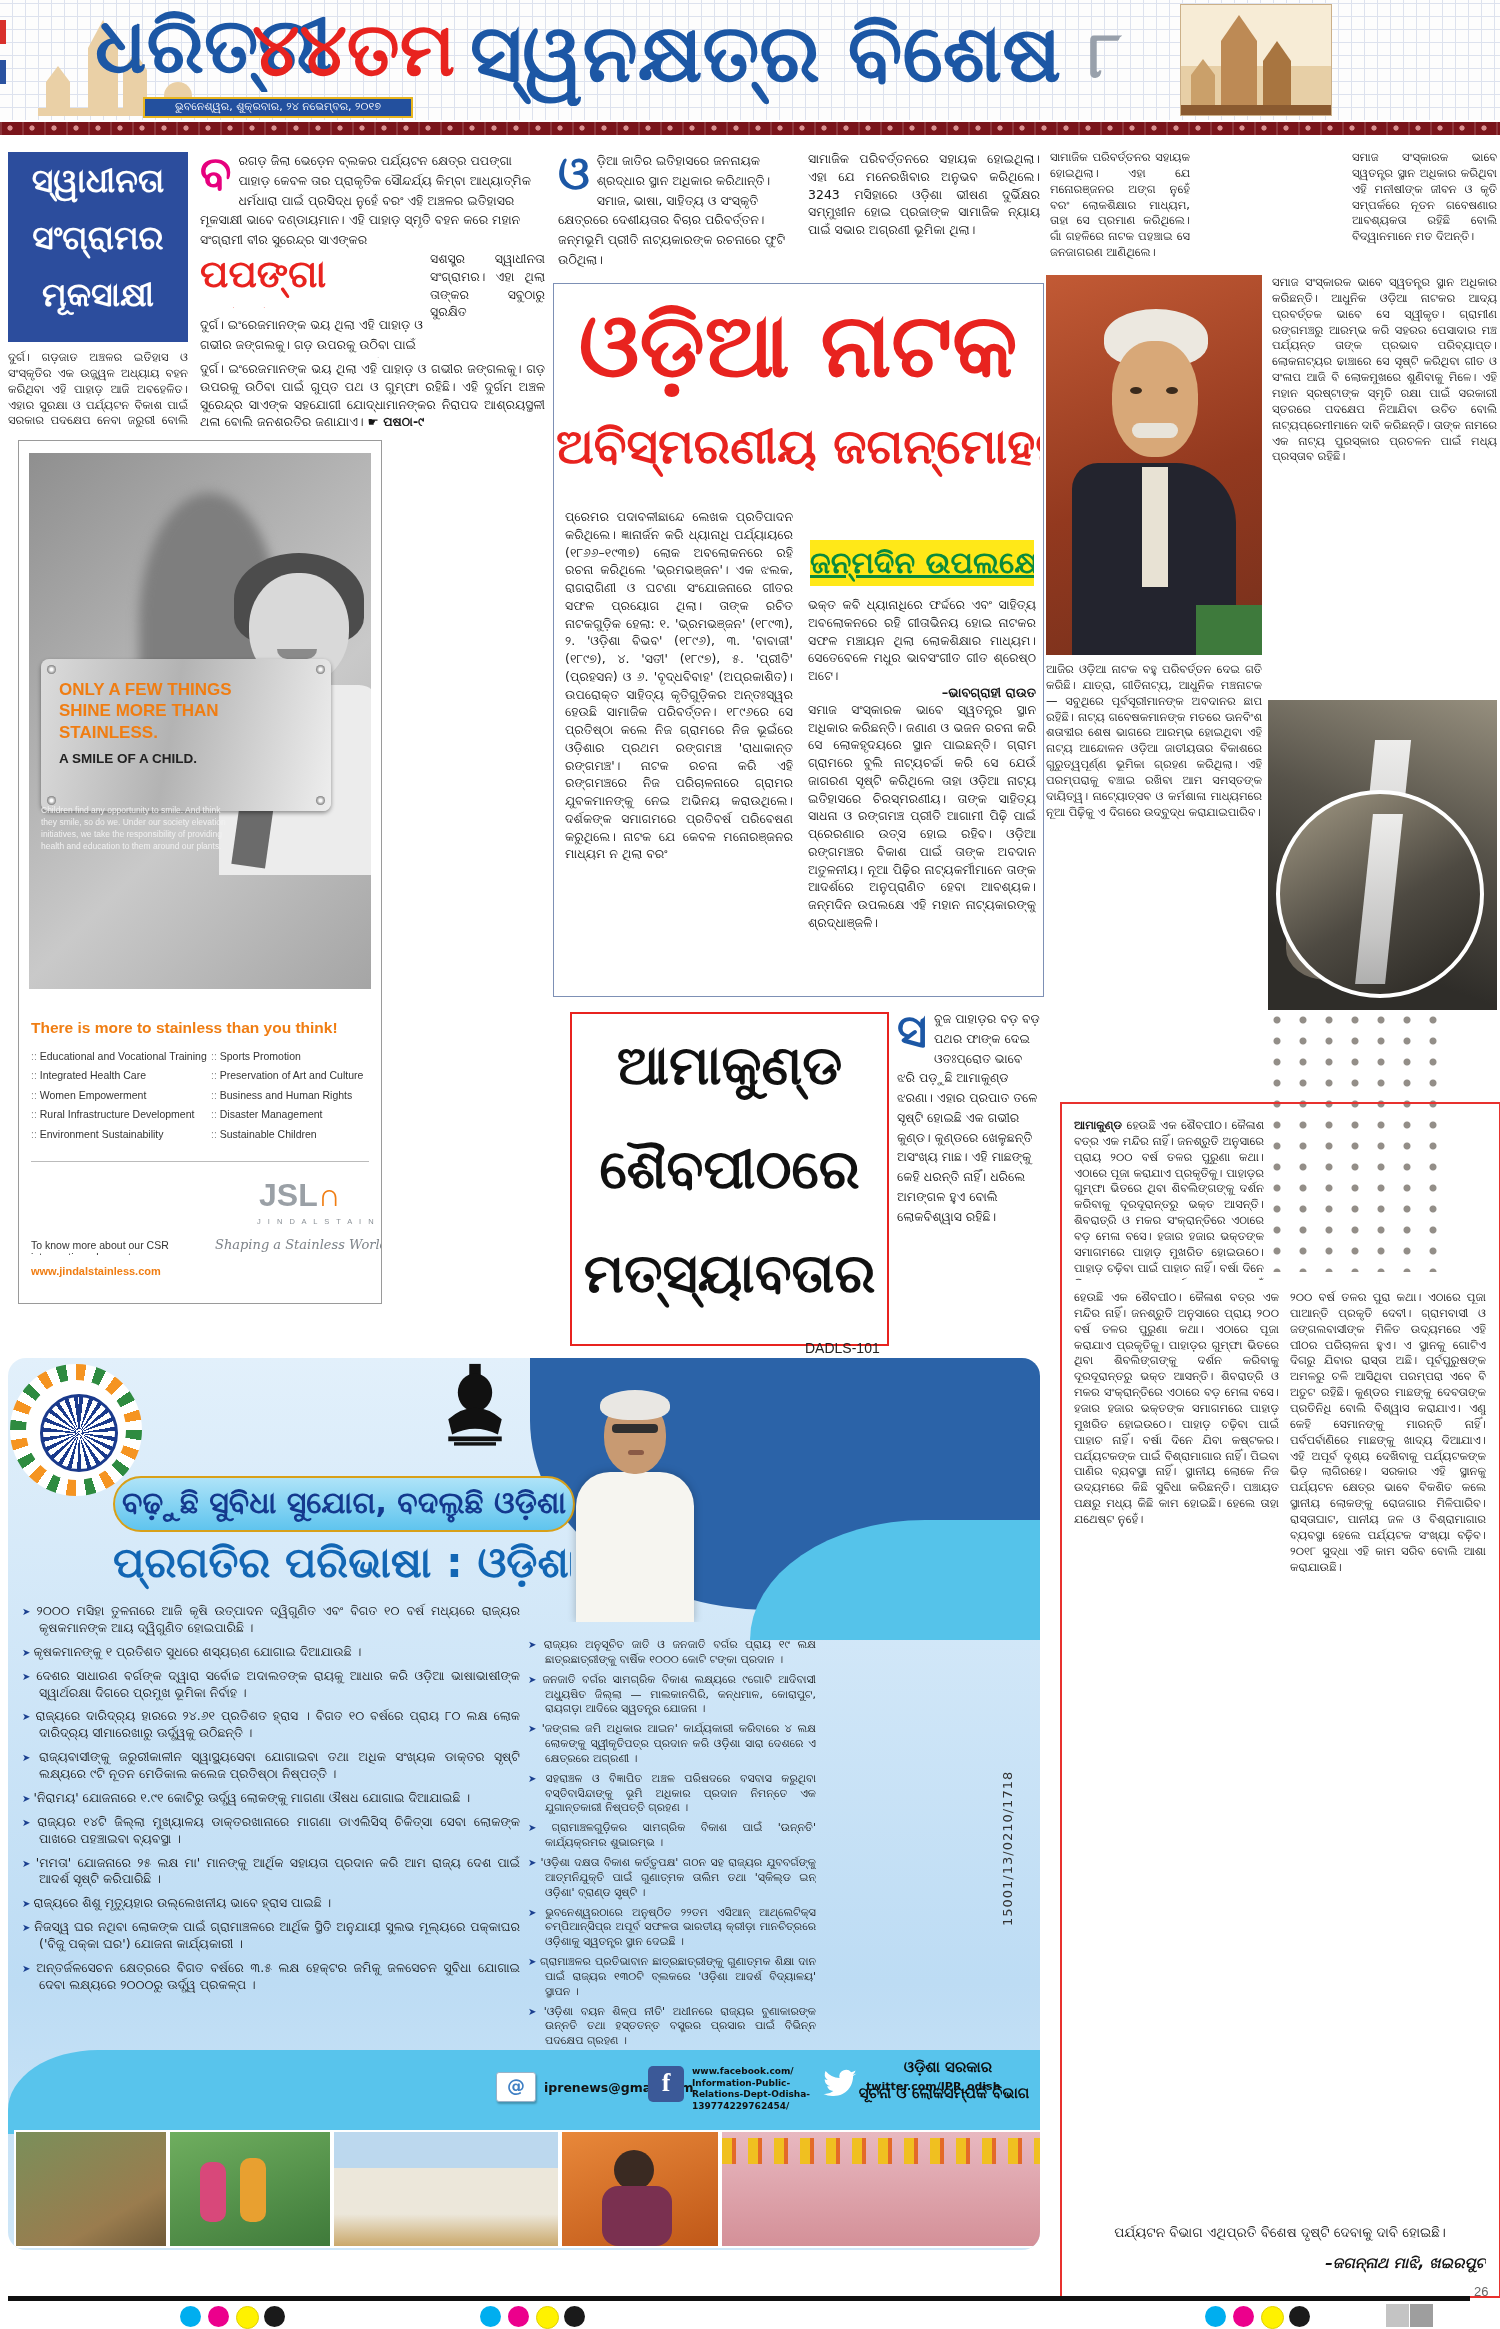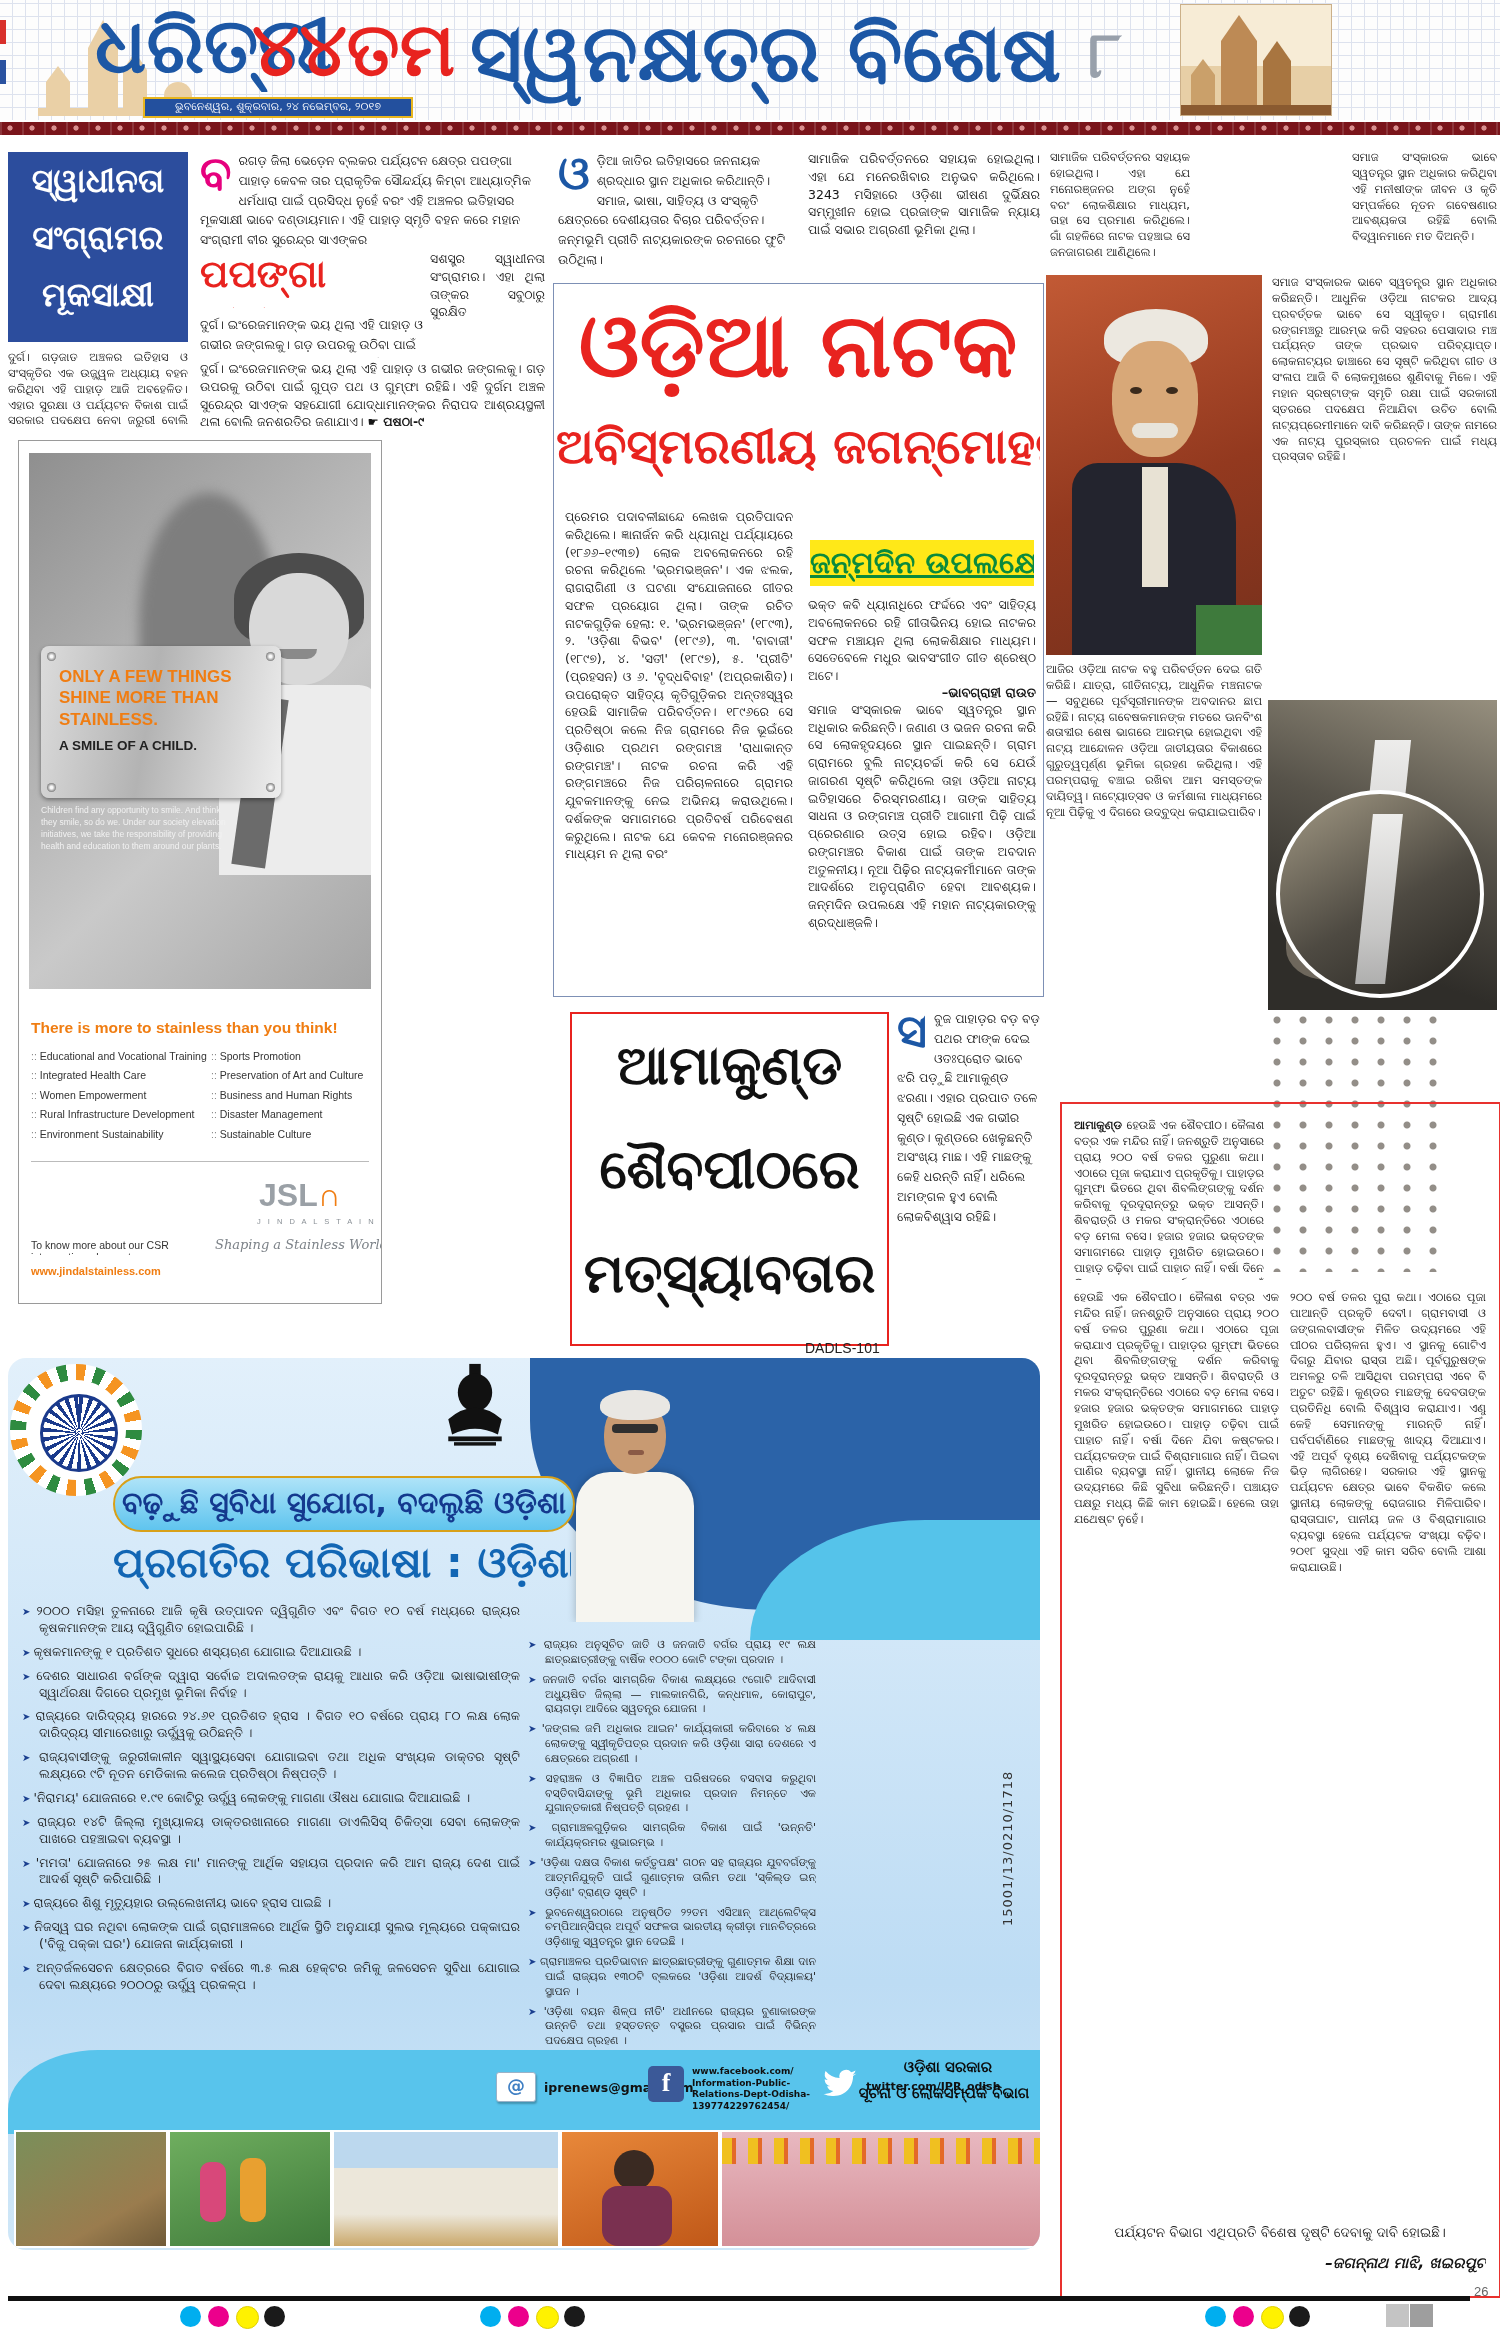--- a/index.html
+++ b/index.html
@@ -208,21 +208,21 @@
   </div>
 
   <div class="abs jsl" style="left:18px;top:440px;width:362px;height:862px">
     <div class="abs jsl-photo" style="left:10px;top:12px;width:342px;height:536px">
       <div class="abs" style="left:110px;top:40px;width:140px;height:260px;background:#7e7e7e;border-radius:50% 50% 20% 20%;filter:blur(6px)"></div>
       <div class="abs" style="left:205px;top:100px;width:130px;height:92px;background:#4c4c4c;border-radius:50% 50% 30% 30%"></div>
       <div class="abs" style="left:220px;top:120px;width:100px;height:112px;background:#d9d9d9;border-radius:48%"></div>
       <div class="abs" style="left:248px;top:196px;width:40px;height:10px;background:#8a8a8a;border-radius:0 0 20px 20px"></div>
       <div class="abs" style="left:190px;top:232px;width:160px;height:190px;background:#ececec;border-radius:20px 20px 0 0"></div>
       <div class="abs" style="left:214px;top:244px;width:34px;height:170px;background:#6b6b6b;transform:rotate(8deg)"></div>
-      <div class="abs plate" style="left:12px;top:193px;width:240px;height:152px">
+      <div class="abs plate" style="left:12px;top:206px;width:290px;height:152px">
         <span class="screw" style="left:6px;top:6px"></span>
           <span class="screw" style="right:6px;top:6px"></span>
         <span class="screw" style="left:6px;bottom:6px"></span>
           <span class="screw" style="right:6px;bottom:6px"></span>
         <div class="abs plate-txt" style="left:18px;top:20px;width:210px;height:70px">
             <div>ONLY A FEW THINGS</div>
             <div>SHINE MORE THAN</div>
             <div>STAINLESS.</div>
           </div>
         <div class="abs plate-sub" style="left:18px;top:92px;width:210px;height:24px">A SMILE OF A CHILD.</div>
@@ -235,21 +235,21 @@
         <div class="jsl-item">Integrated Health Care</div>
         <div class="jsl-item">Women Empowerment</div>
         <div class="jsl-item">Rural Infrastructure Development</div>
         <div class="jsl-item">Environment Sustainability</div>
       </div>
     <div class="abs" style="left:192px;top:606px;width:165px;height:100px">
         <div class="jsl-item">Sports Promotion</div>
         <div class="jsl-item">Preservation of Art and Culture</div>
         <div class="jsl-item">Business and Human Rights</div>
         <div class="jsl-item">Disaster Management</div>
-        <div class="jsl-item">Sustainable Culture</div>
+        <div class="jsl-item">Sustainable Children</div>
       </div>
     <div class="abs" style="left:12px;top:720px;width:338px;height:1px;background:#bbbbbb"></div>
     <div class="abs jsl-logo" style="left:240px;top:738px;width:120px;height:36px">
       <span>JSL</span><span class="jsl-arch">∩</span>
     </div>
     <div class="abs jsl-logosub" style="left:238px;top:776px;width:122px;height:12px">J I N D A L   S T A I N L E S S</div>
     <div class="abs tagline" style="left:196px;top:796px;width:170px;height:20px">Shaping  a  Stainless  World</div>
     <div class="abs" style="left:12px;top:798px;width:180px;height:16px;font-size:10.5px;color:#333;font-family:'Liberation Sans',sans-serif">To know more about our CSR interventions, log on to</div>
     <div class="abs" style="left:12px;top:824px;width:180px;height:16px;font-size:11px;font-weight:bold;color:#f07d12;font-family:'Liberation Sans',sans-serif">www.jindalstainless.com</div>
   </div>

